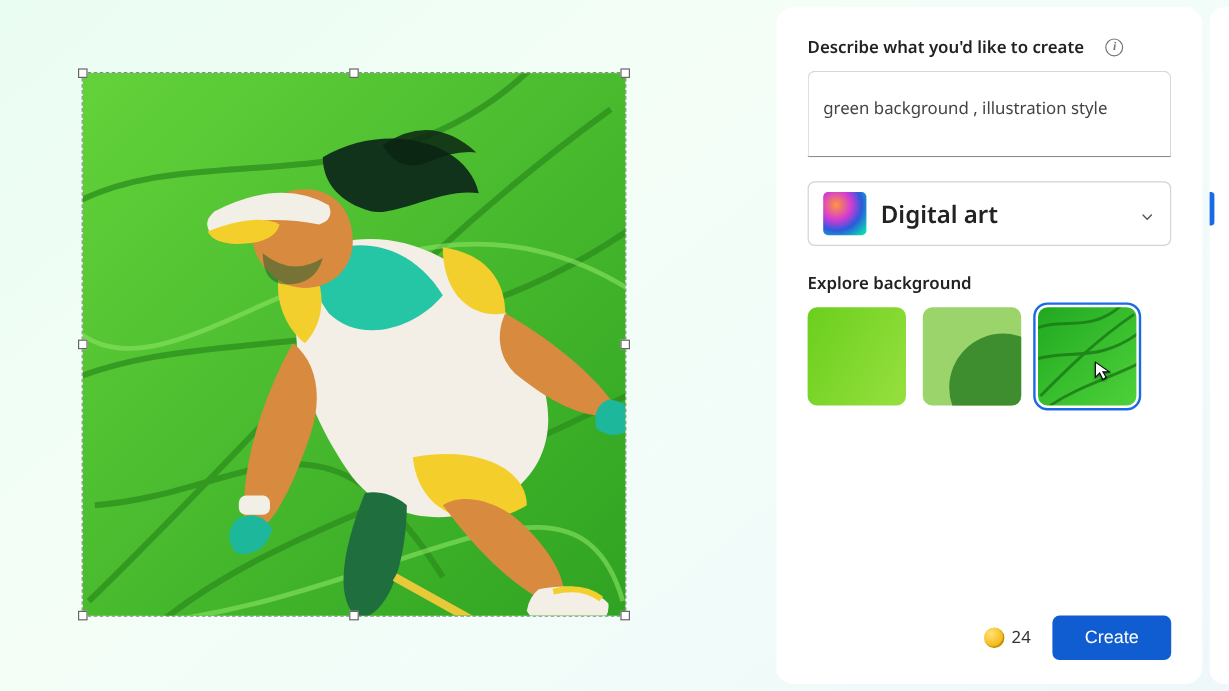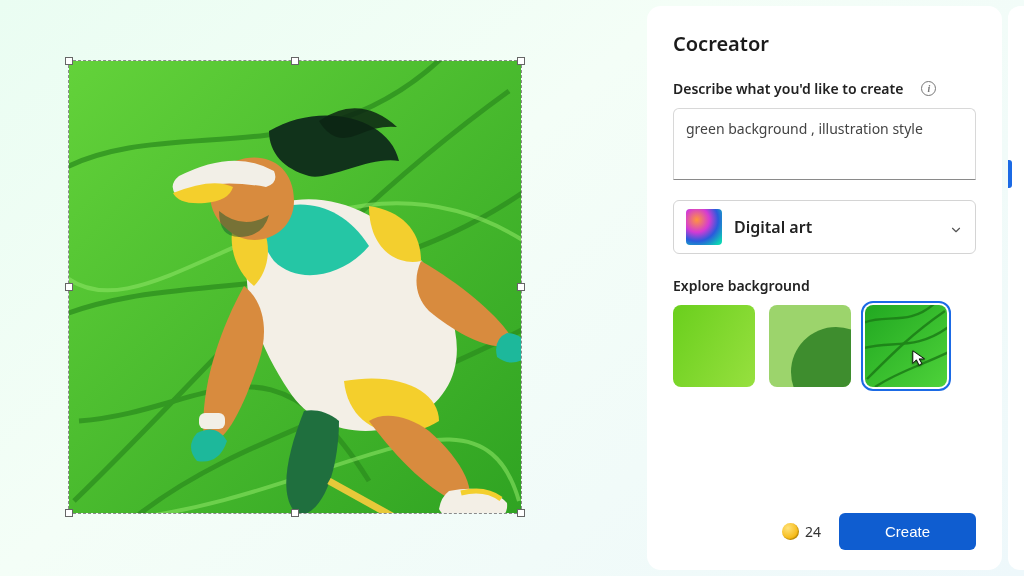--- a/index.html
+++ b/index.html
@@ -75,21 +75,21 @@
     font-size: 10px; color: #777;
     font-family: Georgia, serif;
     font-style: italic;
   }
   .prompt-box {
     width: 100%;
     height: 72px;
     border: 1px solid #d8d8d8;
     border-bottom: 1.5px solid #8a8a8a;
     border-radius: 6px 6px 0 0;
-    padding: 10px 12px;
+    padding: 21px 12px;
     font-size: 14px;
     color: #444;
     resize: none;
     outline: none;
     font-family: inherit;
     margin-bottom: 20px;
   }
   .style-select {
     width: 100%;
     border: 1px solid #d4d4d4;
@@ -99,21 +99,21 @@
     align-items: center;
     gap: 12px;
     cursor: pointer;
     margin-bottom: 22px;
   }
   .style-thumb {
     width: 36px; height: 36px;
     border-radius: 4px;
     background: radial-gradient(circle at 30% 30%, #ff963d 0%, #d43bd4 35%, #2a5bdc 60%, #0cd3b5 90%);
   }
-  .style-name { flex: 1; font-size: 16px; font-weight: 600; color: #222; }
+  .style-name { flex: 1; font-size: 20px; font-weight: 600; color: #222; }
   .chevron {
     width: 14px; height: 14px;
     display: inline-block;
   }
   .chevron svg { width: 100%; height: 100%; }
   .variations {
     display: flex;
     gap: 14px;
     margin-bottom: 10px;
   }
@@ -156,21 +156,21 @@
   .coin {
     width: 17px; height: 17px; border-radius: 50%;
     background: radial-gradient(circle at 35% 30%, #ffe27a, #f5b60d 70%);
     box-shadow: inset -1px -1px 1px rgba(0,0,0,.25);
   }
   .create-btn {
     background: #0f5dd0;
     color: #fff;
     border: none;
     border-radius: 6px;
-    padding: 10px 46px;
+    padding: 10px 27px;
     font-size: 15px;
     cursor: pointer;
   }
   .side-sliver {
     width: 16px;
     margin: 6px 0;
     background: #fff;
     border-radius: 12px 0 0 12px;
     position: relative;
   }
@@ -270,21 +270,20 @@
     <div class="handle tr"></div>
     <div class="handle ml"></div>
     <div class="handle mr"></div>
     <div class="handle bl"></div>
     <div class="handle bm"></div>
     <div class="handle br"></div>
   </div>
 </div>
 
 <div class="panel">
-  <h1>Cocreator</h1>
 
   <div class="section-label">
     <span>Describe what you'd like to create</span>
     <span class="info-icon">i</span>
   </div>
   <textarea class="prompt-box" style="">green background , illustration style</textarea>
 
   <div class="style-select">
     <div class="style-thumb"></div>
     <div class="style-name">Digital art</div>

